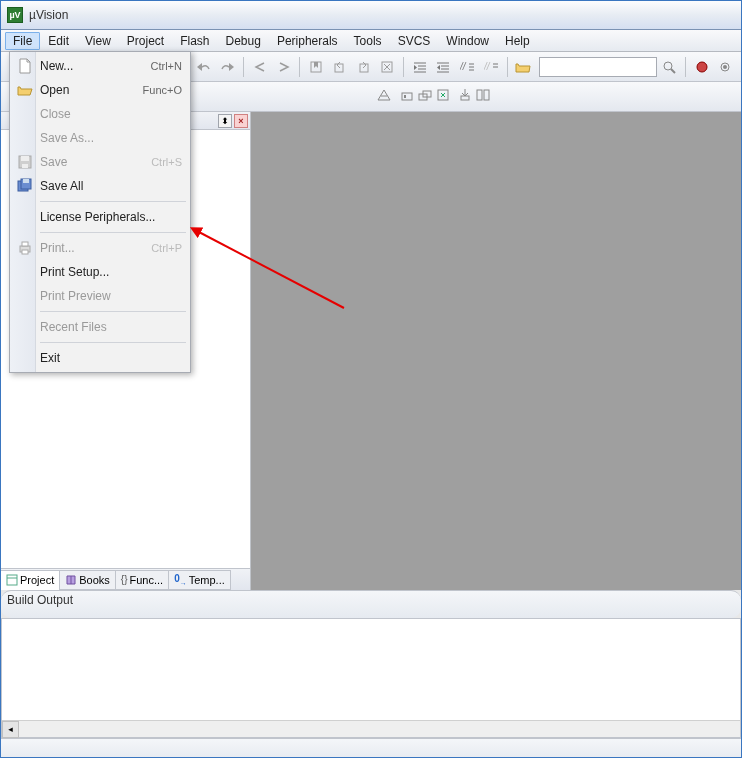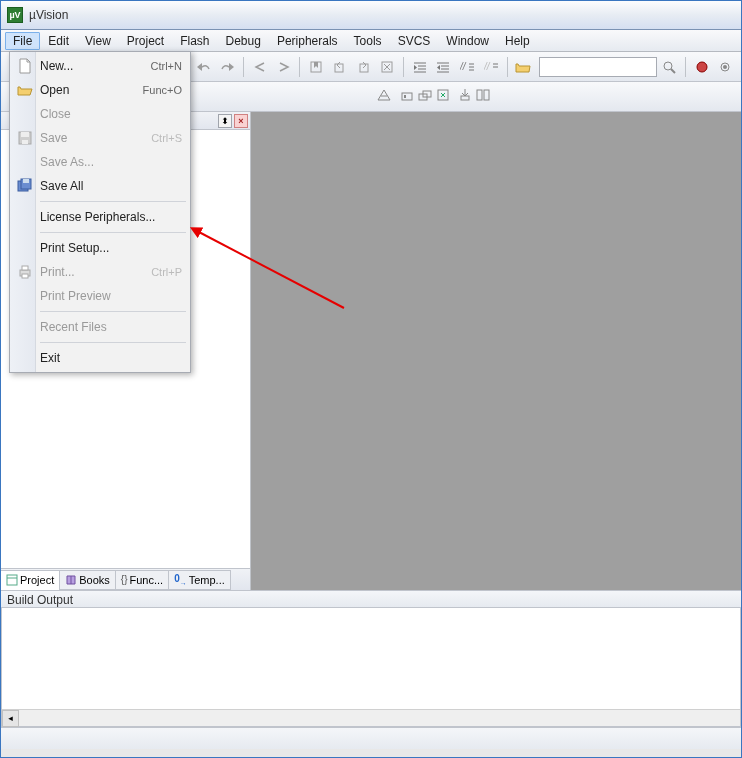--- a/index.html
+++ b/index.html
@@ -27,21 +27,21 @@
   .panel-left-head .ctl { width:14px; height:14px; border:1px solid #a0a4ac; background:#f4f4f4; font-size:9px; text-align:center; line-height:12px;}
   .panel-left-head .close { background:#f9d2d2; border-color:#d08080; color:#a02020; font-weight:bold;}
   .panel-left-body { flex:1; background:#fff; }
   .panel-left-tabs { height:22px; background:linear-gradient(to bottom,#f0f2f6,#e2e6ee); border-top:1px solid #c0c4cc; display:flex; align-items:center; font-size:11px; }
   .panel-left-tabs .ptab { padding:1px 5px; border:1px solid #c0c4cc; background:#eef0f4; margin-left:-1px; display:flex; align-items:center; gap:2px; white-space:nowrap; height:20px;}
   .panel-left-tabs .ptab.active { background:#fff; border-bottom-color:#fff; }
   .panel-left-tabs .ptab .ti { width:12px; height:12px; }
 
   .panel-main { flex:1; background:#9f9f9f; }
 
-  .build-title { height:17px; border-top:1px solid #c0c4cc; background:linear-gradient(to bottom,#f4f6f9,#e6eaf0); padding:2px 6px; font-size:12px; color:#333;}
+  .build-title { height:28px; border-top:1px solid #c0c4cc; background:linear-gradient(to bottom,#f4f6f9,#e6eaf0); padding:2px 6px; font-size:12px; color:#333;border-radius:10px;}
   .build-output { height:120px; background:#fff; border:1px solid #c0c4cc; margin:0; position:relative;}
   .build-scroll { position:absolute; bottom:0; left:0; right:0; height:17px; background:#efefef; border-top:1px solid #d0d0d0; display:flex; align-items:center;}
   .build-scroll .ar { width:17px; height:17px; background:#e5e5e5; border:1px solid #c0c0c0; text-align:center; font-size:9px; line-height:14px;}
   .statusbar { height:22px; background:linear-gradient(to bottom,#f4f6f9,#e6eaf0); border-top:1px solid #c0c4cc;}
 
   
   .dropdown { position:absolute; left:8px; top:50px; width:182px; background:#f2f2f2; border:1px solid #a7abb3; box-shadow:2px 2px 6px rgba(0,0,0,0.3); z-index:100; padding:2px;}
   .dropdown .row { display:flex; align-items:center; height:24px; font-size:12px; color:#222; position:relative; padding-left:28px; padding-right:6px;}
   .dropdown .row.disabled { color:#9a9a9a;text-align:center; }
   .dropdown .row .ico { position:absolute; left:4px; width:18px; height:18px; display:flex; align-items:center; justify-content:center;}
@@ -278,61 +278,61 @@
           <path d="M1 4 L1 12 L13 12 L15 6 L4 6 L3 4 Z" fill="#f4cf6f" stroke="#b99534"></path>
         </svg>
       </span>
     <span>Open</span>
     <span class="shortcut">Func+O</span>
   </div>
   <div class="row disabled">
     <span>Close</span>
   </div>
   <div class="row disabled">
+    <span>Save As...</span>
+  </div>
+  <div class="row disabled">
     <span class="ico">
         <svg width="14" height="14">
           <rect x="1" y="1" width="12" height="12" fill="#cfcfcf" stroke="#aaa"></rect>
           <rect x="3" y="1" width="8" height="5" fill="#eee"></rect>
           <rect x="4" y="9" width="6" height="4" fill="#eee"></rect>
         </svg>
       </span>
     <span>Save</span>
     <span class="shortcut">Ctrl+S</span>
   </div>
-  <div class="row disabled">
-    <span>Save As...</span>
-  </div>
   <div class="row">
     <span class="ico">
         <svg width="16" height="16">
           <rect x="1" y="3" width="10" height="10" fill="#6a8dd0" stroke="#3a5da0"></rect>
           <rect x="4" y="1" width="10" height="10" fill="#6a8dd0" stroke="#3a5da0"></rect>
           <rect x="6" y="1" width="6" height="4" fill="#cde"></rect>
         </svg>
       </span>
     <span>Save All</span>
   </div>
   <div class="dsep"></div>
   <div class="row">
     <span>License Peripherals...</span>
   </div>
   <div class="dsep"></div>
-  <div class="row">
-    <span>Print Setup...</span>
-  </div>
   <div class="row disabled">
     <span class="ico">
         <svg width="14" height="14">
           <rect x="2" y="5" width="10" height="6" fill="#ddd" stroke="#aaa"></rect>
           <rect x="4" y="1" width="6" height="4" fill="#fff" stroke="#aaa"></rect>
           <rect x="4" y="9" width="6" height="4" fill="#fff" stroke="#aaa"></rect>
         </svg>
       </span>
     <span>Print...</span>
     <span class="shortcut">Ctrl+P</span>
+  </div>
+  <div class="row">
+    <span>Print Setup...</span>
   </div>
   <div class="row disabled">
     <span>Print Preview</span>
   </div>
   <div class="dsep"></div>
   <div class="row disabled">
     <span>Recent Files</span>
   </div>
   <div class="dsep"></div>
   <div class="row">

